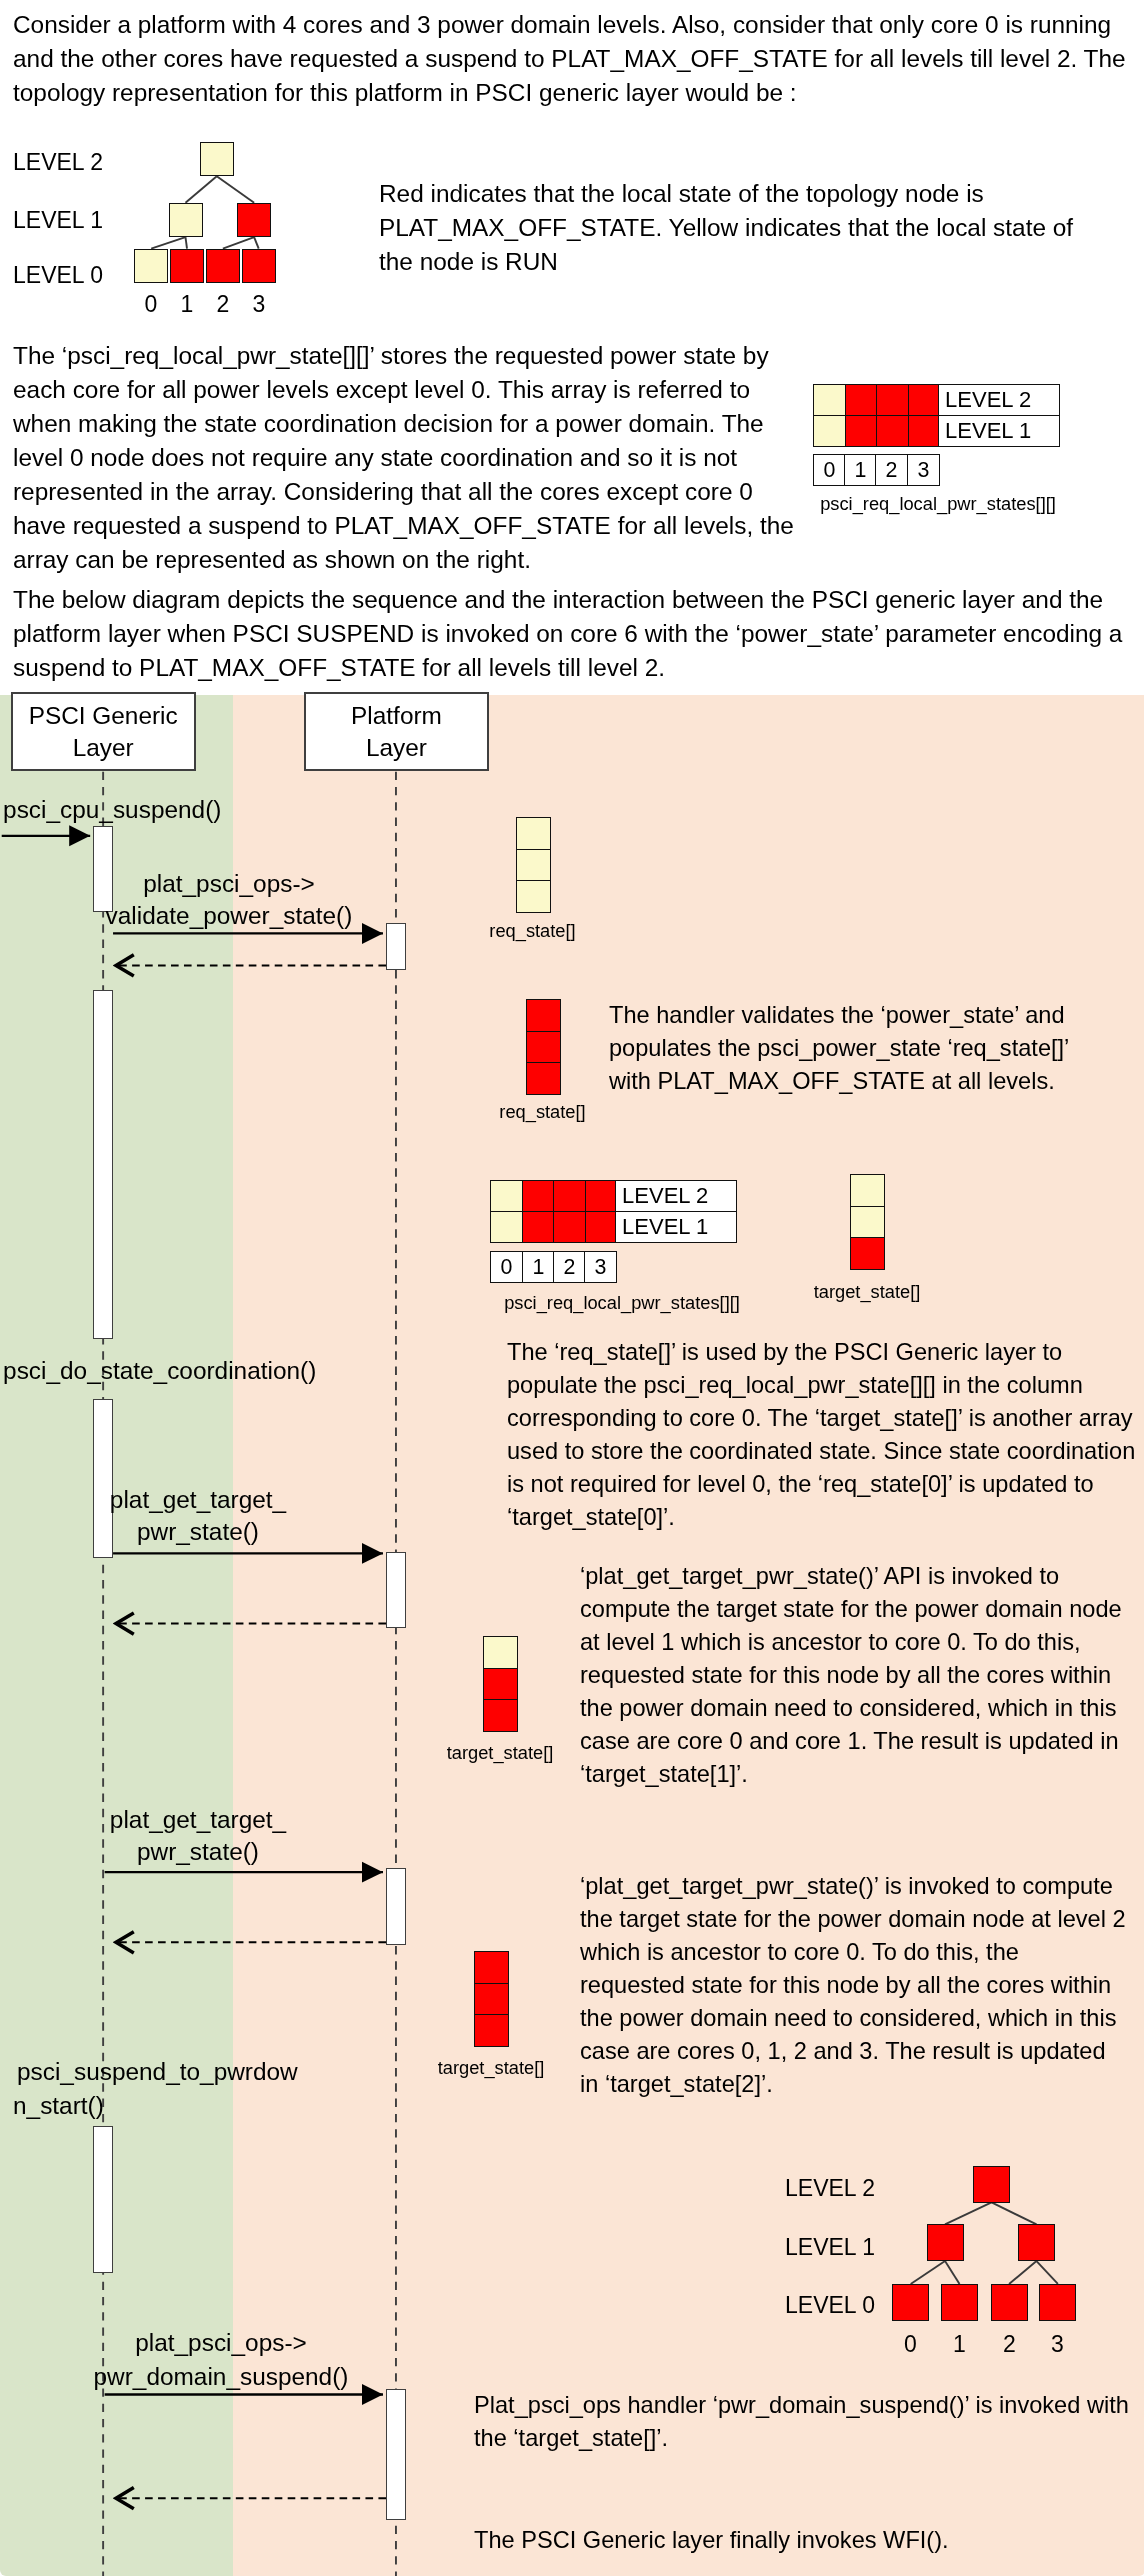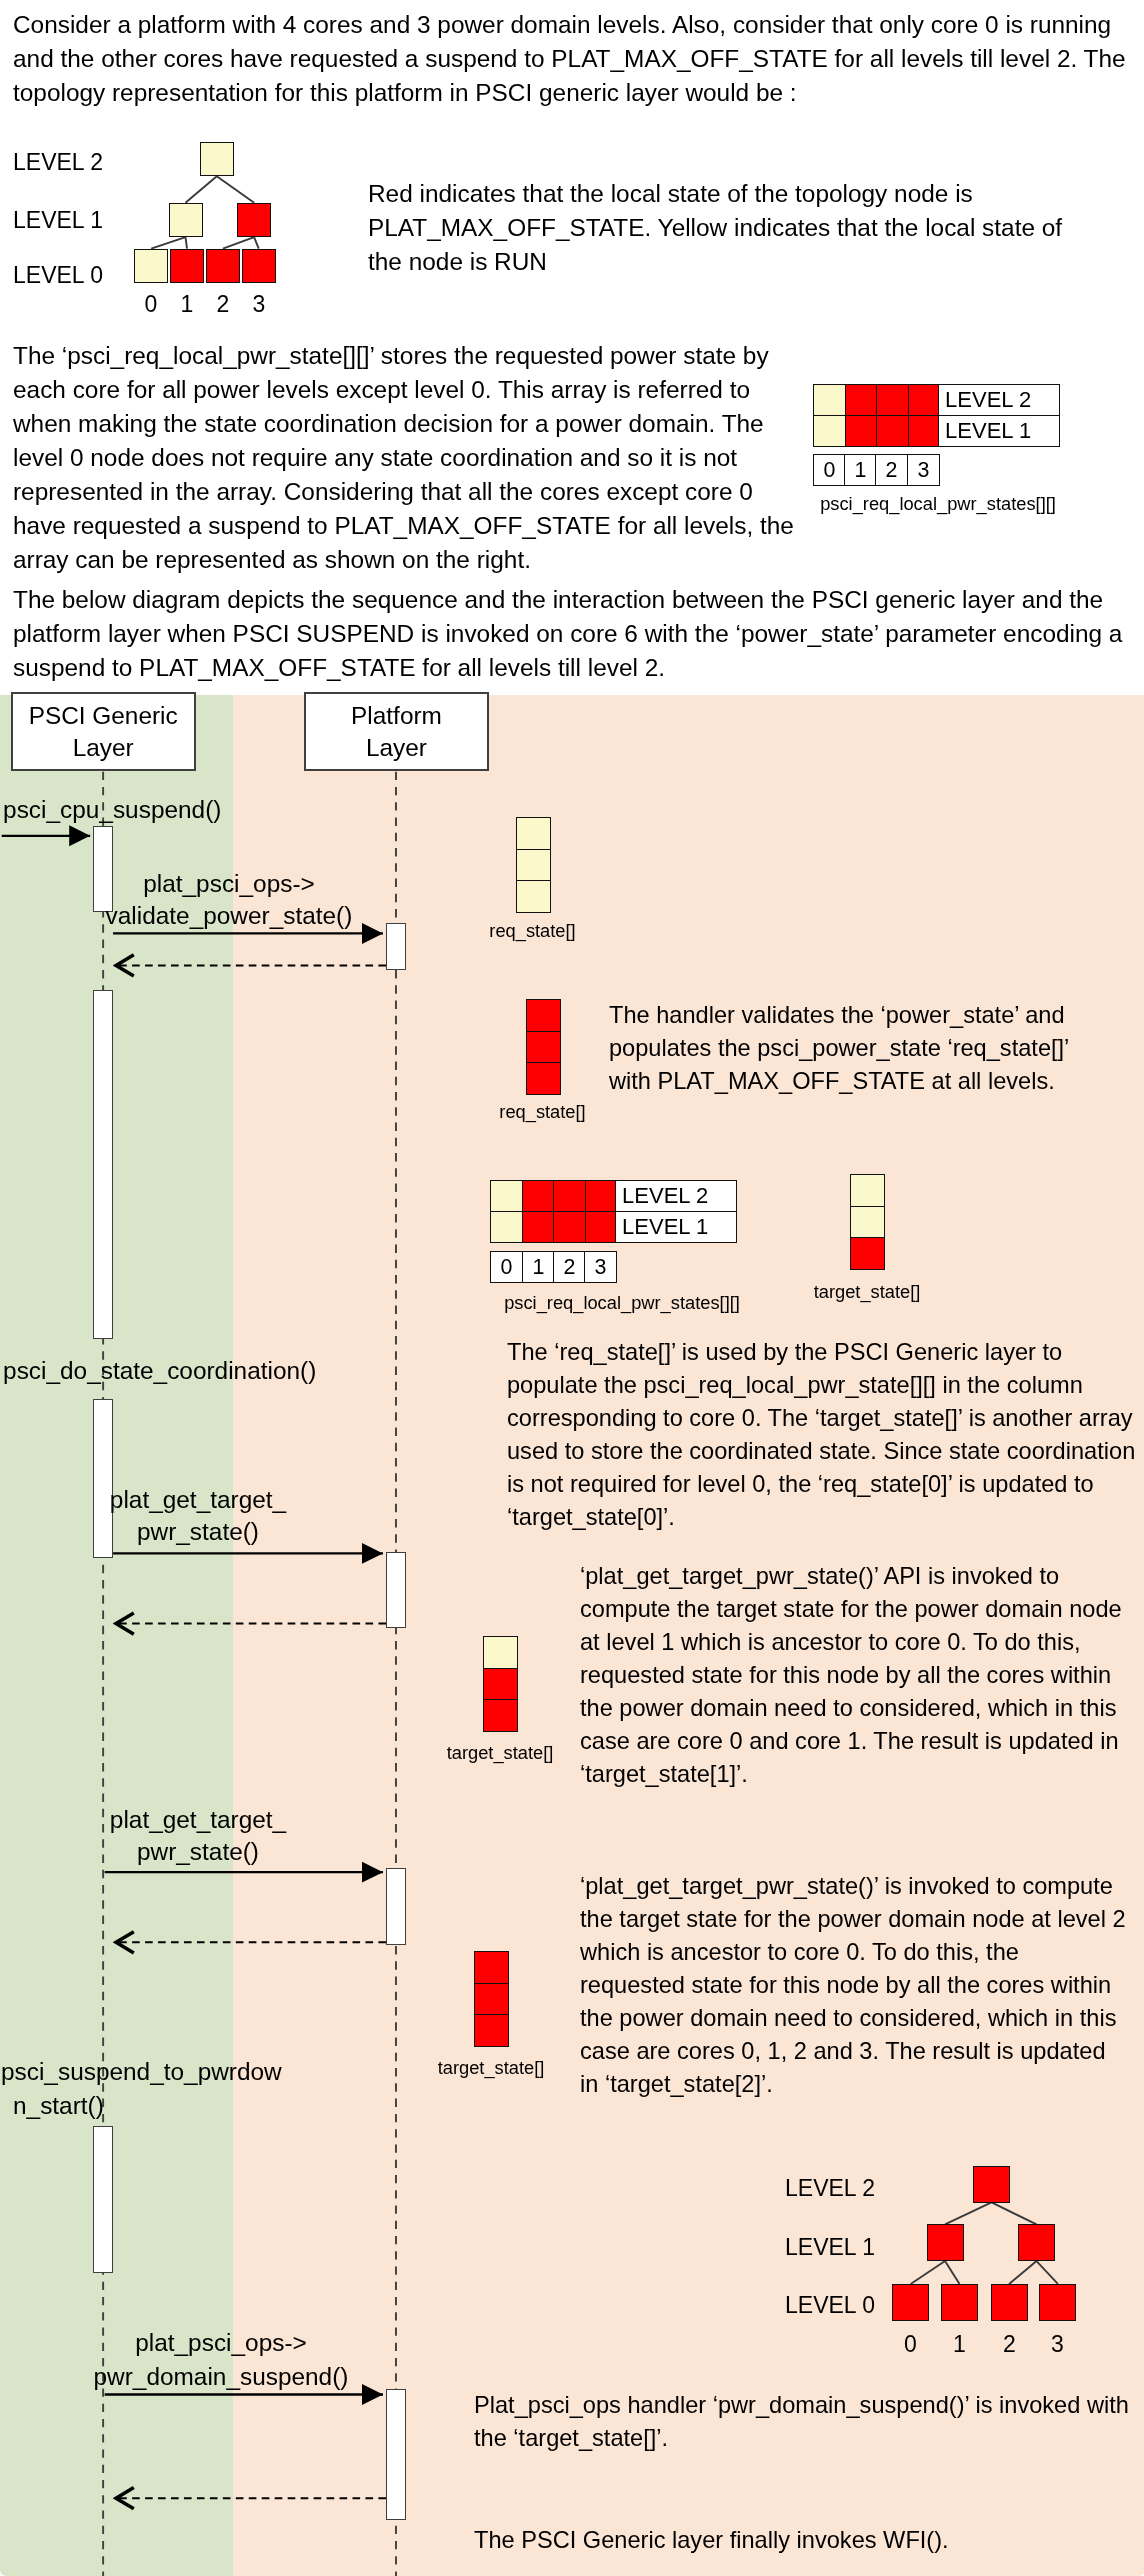--- a/index.html
+++ b/index.html
@@ -101,21 +101,21 @@
   <div class="node" style="left: 237px; top: 203px; width: 34px; height: 34px; background: rgb(254, 0, 0);"></div>
   <div class="node" style="left: 134px; top: 249px; width: 34px; height: 34px; background: rgb(251, 249, 203);"></div>
   <div class="node" style="left: 170px; top: 249px; width: 34px; height: 34px; background: rgb(254, 0, 0);"></div>
   <div class="node" style="left: 206px; top: 249px; width: 34px; height: 34px; background: rgb(254, 0, 0);"></div>
   <div class="node" style="left: 242px; top: 249px; width: 34px; height: 34px; background: rgb(254, 0, 0);"></div>
   <div class="corenum" style="left:134px;top:291px;width:34px">0</div>
   <div class="corenum" style="left:170px;top:291px;width:34px">1</div>
   <div class="corenum" style="left:206px;top:291px;width:34px">2</div>
   <div class="corenum" style="left:242px;top:291px;width:34px">3</div>
 
-  <div class="txt" style="left:368px;top:177px;width:717px">Red indicates that the local state of the topology node is PLAT_MAX_OFF_STATE. Yellow indicates that the local state of the node is RUN</div>
+  <div class="txt" style="left:379px;top:177px;width:717px">Red indicates that the local state of the topology node is PLAT_MAX_OFF_STATE. Yellow indicates that the local state of the node is RUN</div>
 
   <div class="txt" style="left:13px;top:339px;width:797px">The ‘psci_req_local_pwr_state[][]’ stores the requested power state by each core for all power levels except level 0. This array is referred to when making the state coordination decision for a power domain. The level 0 node does not require any state coordination and so it is not represented in the array. Considering that all the cores except core 0 have requested a suspend to PLAT_MAX_OFF_STATE for all levels, the array can be represented as shown on the right.</div>
 
   <div class="hcells" style="left:813px;top:384px">
       <div class="cell run"></div>
       <div class="cell off"></div>
       <div class="cell off"></div>
       <div class="cell off"></div>
     </div>
   <div class="hcells" style="left:813px;top:415px">
@@ -164,21 +164,21 @@
   <div class="txt center" style="left:99px;top:1484px;width:198px;line-height:32px">
     <div>plat_get_target_</div>
     <div>pwr_state()</div>
   </div>
 
   <div class="txt center" style="left:99px;top:1804px;width:198px;line-height:32px">
     <div>plat_get_target_</div>
     <div>pwr_state()</div>
   </div>
 
-  <div class="txt" style="left:1px;top:2055px">psci_suspend_to_pwrdow</div>
+  <div class="txt" style="left:17px;top:2055px">psci_suspend_to_pwrdow</div>
   <div class="txt" style="left:13px;top:2089px">n_start()</div>
 
   <div class="txt center" style="left:76px;top:2326px;width:290px;line-height:34px">
     <div>plat_psci_ops-&gt;</div>
     <div>pwr_domain_suspend()</div>
   </div>
 
   <div class="vcells" style="left:516px;top:817px">
       <div class="cell run"></div>
       <div class="cell run"></div>

